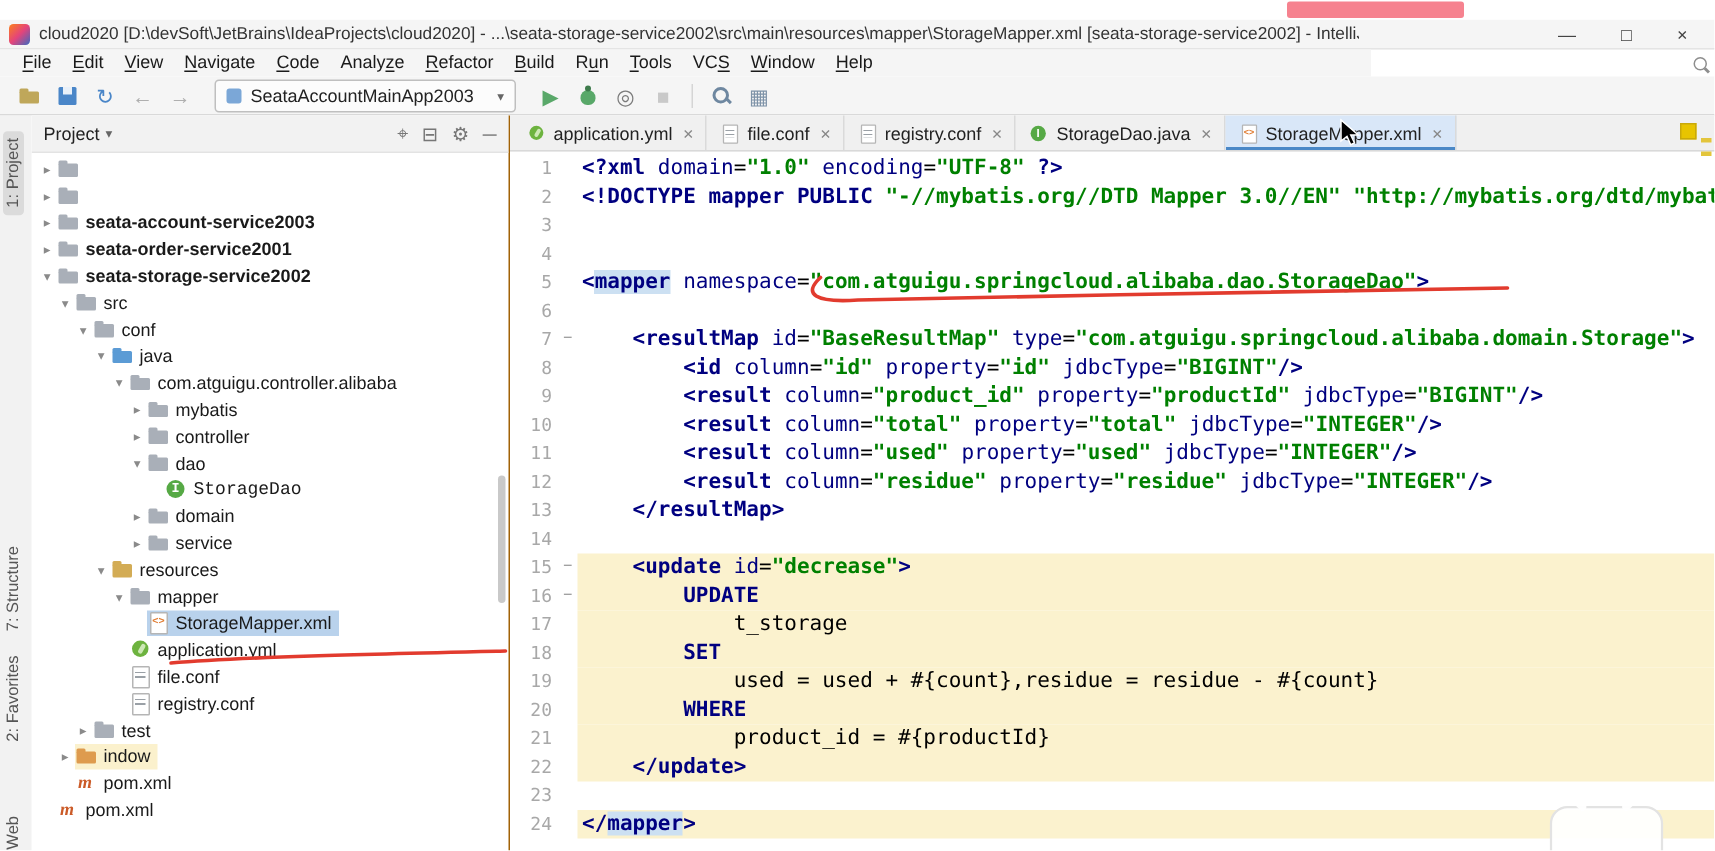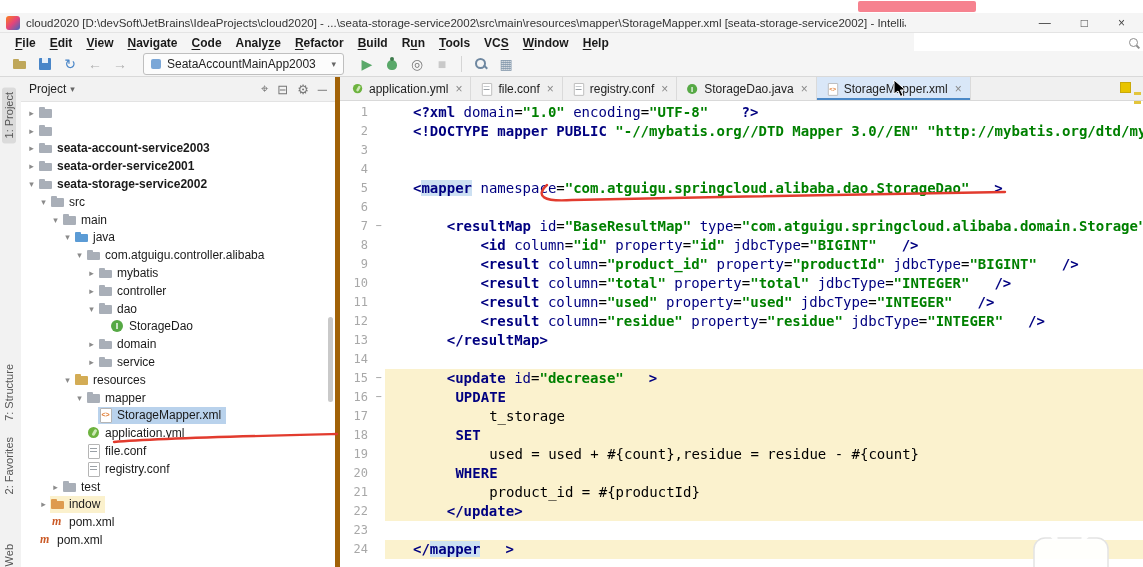--- a/index.html
+++ b/index.html
@@ -14,21 +14,21 @@
   
   .title-bar{position:absolute;left:0;top:13px;width:1143px;height:20px;background:#F5F5F5;
     display:flex;align-items:center;padding:0 6px;box-sizing:border-box;border-bottom:1px solid #E4E4E4;}
   .idea-logo{width:14px;height:14px;border-radius:3px;flex:none;
     background:linear-gradient(135deg,#FC801D 0%,#E4447B 50%,#3A6AC1 100%);margin-right:6px;}
   .title-text{font-size:11.5px;color:#333;white-space:nowrap;overflow:hidden;max-width:880px;}
   .win-controls{margin-left:auto;display:flex;gap:30px;padding-right:12px;color:#444;font-size:12px;}
   .win-controls span{cursor:default;}
   
   .menu-bar{position:absolute;left:0;top:33px;width:914px;height:18px;background:#F5F5F5;
-    display:flex;align-items:flex-end;padding-left:8px;box-sizing:border-box;font-size:12px;color:#1a1a1a;font-weight:bold;}
+    display:flex;align-items:flex-start;padding-left:8px;box-sizing:border-box;font-size:12px;color:#1a1a1a;}
   .menu-item{padding:1px 7px;}
   .menu-item u{text-underline-offset:2px;}
   .search-everywhere{position:absolute;right:2px;top:36px;width:14px;height:14px;}
   .search-everywhere::before{content:"";position:absolute;left:2px;top:2px;width:7px;height:7px;border:1.5px solid #8E8E8E;border-radius:50%;}
   .search-everywhere::after{content:"";position:absolute;left:9px;top:10px;width:4px;height:1.7px;background:#8E8E8E;transform:rotate(45deg);}
   
   .toolbar{position:absolute;left:0;top:51px;width:1143px;height:26px;background:#F5F5F5;
     border-bottom:1px solid #D9D9D9;display:flex;align-items:center;padding-left:10px;box-sizing:border-box;gap:5px;}
   .tbicon{width:20px;height:20px;display:inline-flex;align-items:center;justify-content:center;font-size:14px;position:relative;flex:none;}
   .tb-divider{width:1px;height:16px;background:#D5D5D5;margin:0 4px;flex:none;}
@@ -47,21 +47,21 @@
   
   .left-stripe{position:absolute;left:0;top:77px;width:21px;height:490px;background:#F2F2F2;z-index:5;}
   .stripe-label{position:absolute;left:2px;writing-mode:vertical-rl;transform:rotate(180deg);
     font-size:11px;color:#555;padding:5px 1px;border-radius:3px;white-space:nowrap;}
   [data-name="stripe-project"]{top:10px;background:#DBDBDB;}
   [data-name="stripe-structure"]{top:282px;}
   [data-name="stripe-favorites"]{top:355px;}
   [data-name="stripe-web"]{top:462px;}
   
   .project-panel{position:absolute;left:21px;top:77px;width:319px;height:490px;background:#FFFFFF;
-    border-right:5px solid #a16207;box-sizing:border-box;display:flex;flex-direction:column;overflow:hidden;z-index:4;}
+    border-right:1px solid #a16207;box-sizing:border-box;display:flex;flex-direction:column;overflow:hidden;z-index:4;}
   .panel-header{height:24px;flex:none;display:flex;align-items:center;padding:0 8px 0 8px;font-size:12px;color:#222;
     background:#F2F2F2;border-bottom:1px solid #E3E3E3;gap:4px;}
   .panel-caret{font-size:9px;color:#666;}
   .panel-header-icons{margin-left:auto;display:flex;align-items:center;gap:9px;color:#777;font-size:13px;}
   .panel-tree{flex:1;position:relative;overflow:hidden;font-size:12px;padding-top:2px;}
   .tree-row{height:17.8px;display:flex;align-items:center;white-space:nowrap;color:#1a1a1a;box-sizing:border-box;}
   .chev{width:13px;flex:none;color:#8A8A8A;font-size:9px;text-align:center;}
   .row-content{display:flex;align-items:center;height:100%;padding-right:5px;}
   .tree-row.selected .row-content{background:#B9D2EC;}
   .tree-row.highlighted .row-content{background:#FBF1CD;}
@@ -93,21 +93,21 @@
   .tab{display:flex;align-items:center;padding:0 8px;font-size:12px;color:#222;border-right:1px solid #DADADA;gap:3px;}
   .tab.active{background:#D9E7F8;box-shadow:inset 0 -2px 0 #4A88C7;}
   .tab .ticon{transform:scale(.85);margin-right:0;}
   .tab-close{color:#888;font-size:12px;margin-left:4px;}
   .code-area{flex:1;overflow:hidden;position:relative;font-family:"DejaVu Sans Mono",monospace;font-size:14px;line-height:19px;padding-top:2px;}
   .code-line{display:flex;height:19px;}
   .gutter{width:28px;flex:none;text-align:right;color:#A8A8A8;font-size:12px;padding-right:4px;line-height:19px;}
   .fold{width:13px;flex:none;color:#9A9A9A;font-size:10px;text-align:center;line-height:18px;}
   .code-text{flex:1;white-space:pre;padding-left:3px;}
   .code-line.hl .code-text{background:#FBF2CE;}
-  .tk-t{color:#000080;font-weight:bold;margin-left:25px;}
+  .tk-t{color:#000080;font-weight:bold;}
   .tk-a{color:#000080;}
   .tk-v{color:#008000;font-weight:bold;}
   .tk-k{color:#000080;font-weight:bold;}
   .tk-p{color:#000;}
   .tk-th{color:#000080;font-weight:bold;background:#CCE0F2;}
   
   .indicator-square{position:absolute;left:1120px;top:82px;width:9px;height:9px;background:#E8C400;border:1px solid #C9A90A;z-index:20;}
   .stripe-mark{position:absolute;left:1134px;width:7px;height:3px;background:#E3C53C;z-index:20;}
   .annotations{position:absolute;left:0;top:0;width:1143px;height:567px;pointer-events:none;z-index:50;}
   .cursor-svg{position:absolute;left:893px;top:79px;z-index:55;}
@@ -228,21 +228,21 @@
         <span class="chev" data-name="chevron-down-icon">▾</span>
         <span class="row-content" data-name="tree-row-content">
           <span class="ticon ticon-folder tfolder" data-name="folder-icon"></span>
           <span class="tree-label" data-name="tree-label">src</span>
         </span>
       </div>
       <div class="tree-row" data-name="tree-row" style="padding-left: 28px;">
         <span class="chev" data-name="chevron-down-icon">▾</span>
         <span class="row-content" data-name="tree-row-content">
           <span class="ticon ticon-folder tfolder" data-name="folder-icon"></span>
-          <span class="tree-label" data-name="tree-label">main</span>
+          <span class="tree-label" data-name="tree-label">conf</span>
         </span>
       </div>
       <div class="tree-row" data-name="tree-row" style="padding-left: 40px;">
         <span class="chev" data-name="chevron-down-icon">▾</span>
         <span class="row-content" data-name="tree-row-content">
           <span class="ticon ticon-folder-source tfolder" data-name="folder-source-icon"></span>
           <span class="tree-label" data-name="tree-label">java</span>
         </span>
       </div>
       <div class="tree-row" data-name="tree-row" style="padding-left: 52px;">
@@ -266,21 +266,21 @@
           <span class="tree-label" data-name="tree-label">controller</span>
         </span>
       </div>
       <div class="tree-row" data-name="tree-row" style="padding-left: 64px;">
         <span class="chev" data-name="chevron-down-icon">▾</span>
         <span class="row-content" data-name="tree-row-content">
           <span class="ticon ticon-package tfolder" data-name="package-icon"></span>
           <span class="tree-label" data-name="tree-label">dao</span>
         </span>
       </div>
-      <div class="tree-row" data-name="tree-row" style="padding-left: 76px;">
+      <div class="tree-row" data-name="tree-row" style="padding-left: 76px; font-family: Liberation Mono, monospace;">
         <span class="chev" data-name="chevron-spacer"></span>
         <span class="row-content" data-name="tree-row-content">
           <span class="ticon ticon-interface" data-name="interface-icon"></span>
           <span class="tree-label" data-name="tree-label">StorageDao</span>
         </span>
       </div>
       <div class="tree-row" data-name="tree-row" style="padding-left: 64px;">
         <span class="chev" data-name="chevron-right-icon">▸</span>
         <span class="row-content" data-name="tree-row-content">
           <span class="ticon ticon-package tfolder" data-name="package-icon"></span>

